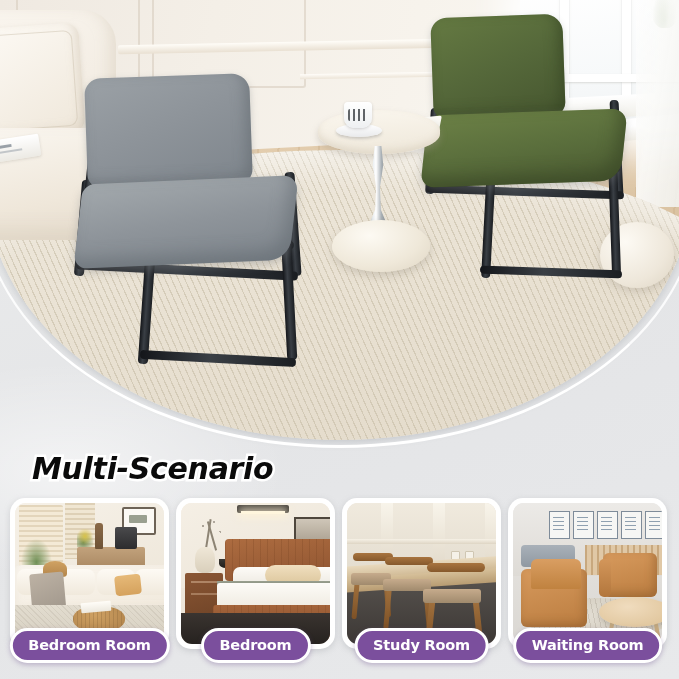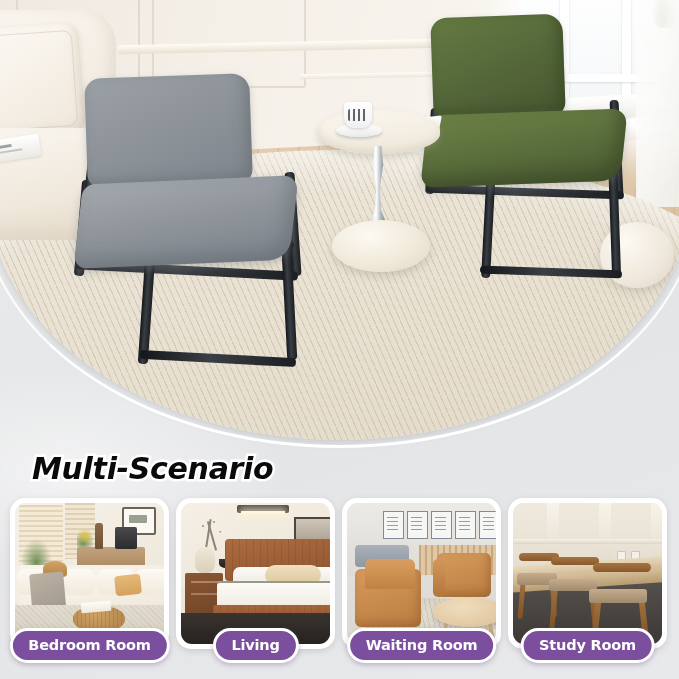--- a/index.html
+++ b/index.html
@@ -670,45 +670,21 @@
           <div class="bd-pillow bp2"></div>
           <div class="bd-bolster"></div>
           <div class="bd-runner"></div>
           <div class="bd-mat"></div>
           <div class="bd-frame"></div>
           <div class="bd-leg bl1"></div>
           <div class="bd-leg bl2"></div>
           <div class="bd-floor"></div>
         </div>
       </div>
-      <div class="badge">Living</div>
-    </div>
-
-    <div class="card">
-      <div class="card-photo">
-        <div class="s-wait">
-          <div class="wr-wall"></div>
-          <div class="wr-art wa1"></div>
-          <div class="wr-art wa2"></div>
-          <div class="wr-art wa3"></div>
-          <div class="wr-art wa4"></div>
-          <div class="wr-art wa5"></div>
-          <div class="wr-backsofa"></div>
-          <div class="wr-slat"></div>
-          <div class="wr-rug"></div>
-          <div class="wr-ch wc-far"></div>
-          <div class="wc-far-arm"></div>
-          <div class="wr-ch wc-near"></div>
-          <div class="wc-near-back"></div>
-          <div class="wr-tleg wt1"></div>
-          <div class="wr-tleg wt2"></div>
-          <div class="wr-table"></div>
-        </div>
-      </div>
-      <div class="badge">Waiting Room</div>
+      <div class="badge">Bedroom</div>
     </div>
 
     <div class="card">
       <div class="card-photo">
         <div class="s-study">
           <div class="sr-wall"></div>
           <div class="sr-div sd1"></div>
           <div class="sr-div sd2"></div>
           <div class="sr-div sd3"></div>
           <div class="sr-shelf"></div>
@@ -727,14 +703,38 @@
           <div class="sc-seat ch2-seat"></div>
           <div class="sc-back ch3-back"></div>
           <div class="sc-leg ch3-l1"></div>
           <div class="sc-leg ch3-l2"></div>
           <div class="sc-seat ch3-seat"></div>
         </div>
       </div>
       <div class="badge">Study Room</div>
     </div>
 
+    <div class="card">
+      <div class="card-photo">
+        <div class="s-wait">
+          <div class="wr-wall"></div>
+          <div class="wr-art wa1"></div>
+          <div class="wr-art wa2"></div>
+          <div class="wr-art wa3"></div>
+          <div class="wr-art wa4"></div>
+          <div class="wr-art wa5"></div>
+          <div class="wr-backsofa"></div>
+          <div class="wr-slat"></div>
+          <div class="wr-rug"></div>
+          <div class="wr-ch wc-far"></div>
+          <div class="wc-far-arm"></div>
+          <div class="wr-ch wc-near"></div>
+          <div class="wc-near-back"></div>
+          <div class="wr-tleg wt1"></div>
+          <div class="wr-tleg wt2"></div>
+          <div class="wr-table"></div>
+        </div>
+      </div>
+      <div class="badge">Waiting Room</div>
+    </div>
+
   </div>
 </div>
 
 </body></html>

